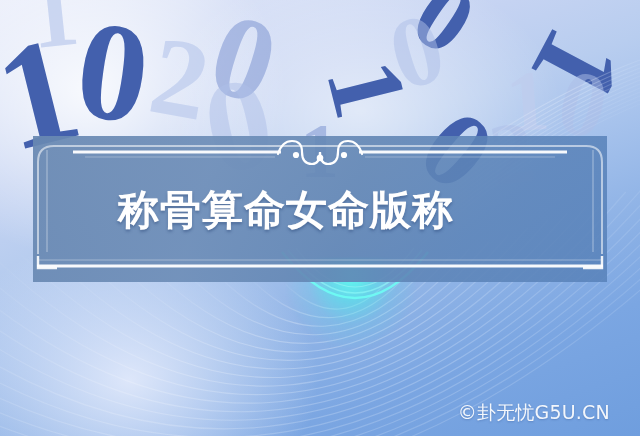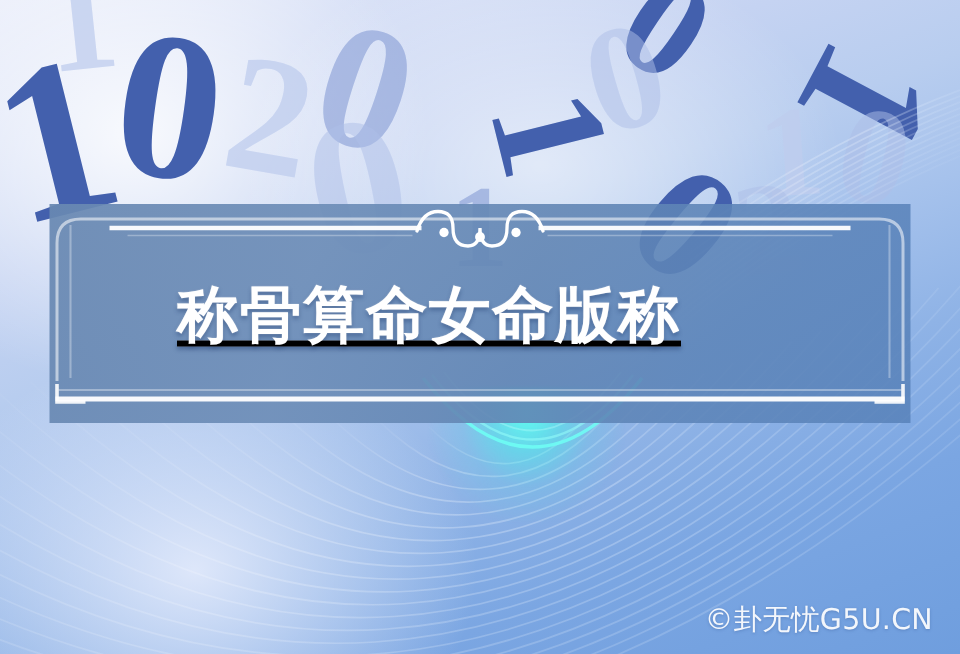--- a/index.html
+++ b/index.html
@@ -68,36 +68,35 @@
   .frame-inner-line{
     position:absolute;left:0;top:0;width:100%;height:100%;
     pointer-events:none;
   }
 
   
   .title{
     position:absolute;left:33px;top:148px;width:506px;height:124px;
     display:flex;flex-direction:column;align-items:center;justify-content:center;
     z-index:6;
-    text-decoration:underline;
   }
   .title-line{
     font-family:"DejaVu Sans","Liberation Sans",sans-serif;
     font-weight:700;
     font-size:41px;
     letter-spacing:1px;
     color:#ffffff;
     line-height:1.28;
     white-space:nowrap;
     text-shadow:0 2px 3px rgba(30,60,110,.45), 0 0 1px rgba(255,255,255,.6);
   }
 
   
   .watermark{
-    position:absolute;right:18px;bottom:10px;
+    position:absolute;right:30px;bottom:10px;
     font-family:"DejaVu Sans","Liberation Sans",sans-serif;
     font-size:19px;font-weight:400;
     color:rgba(255,255,255,.92);
     letter-spacing:.2px;
     text-shadow:0 1px 2px rgba(50,80,140,.35);
     z-index:8;
   }
 </style>
 </head>
 <body>

